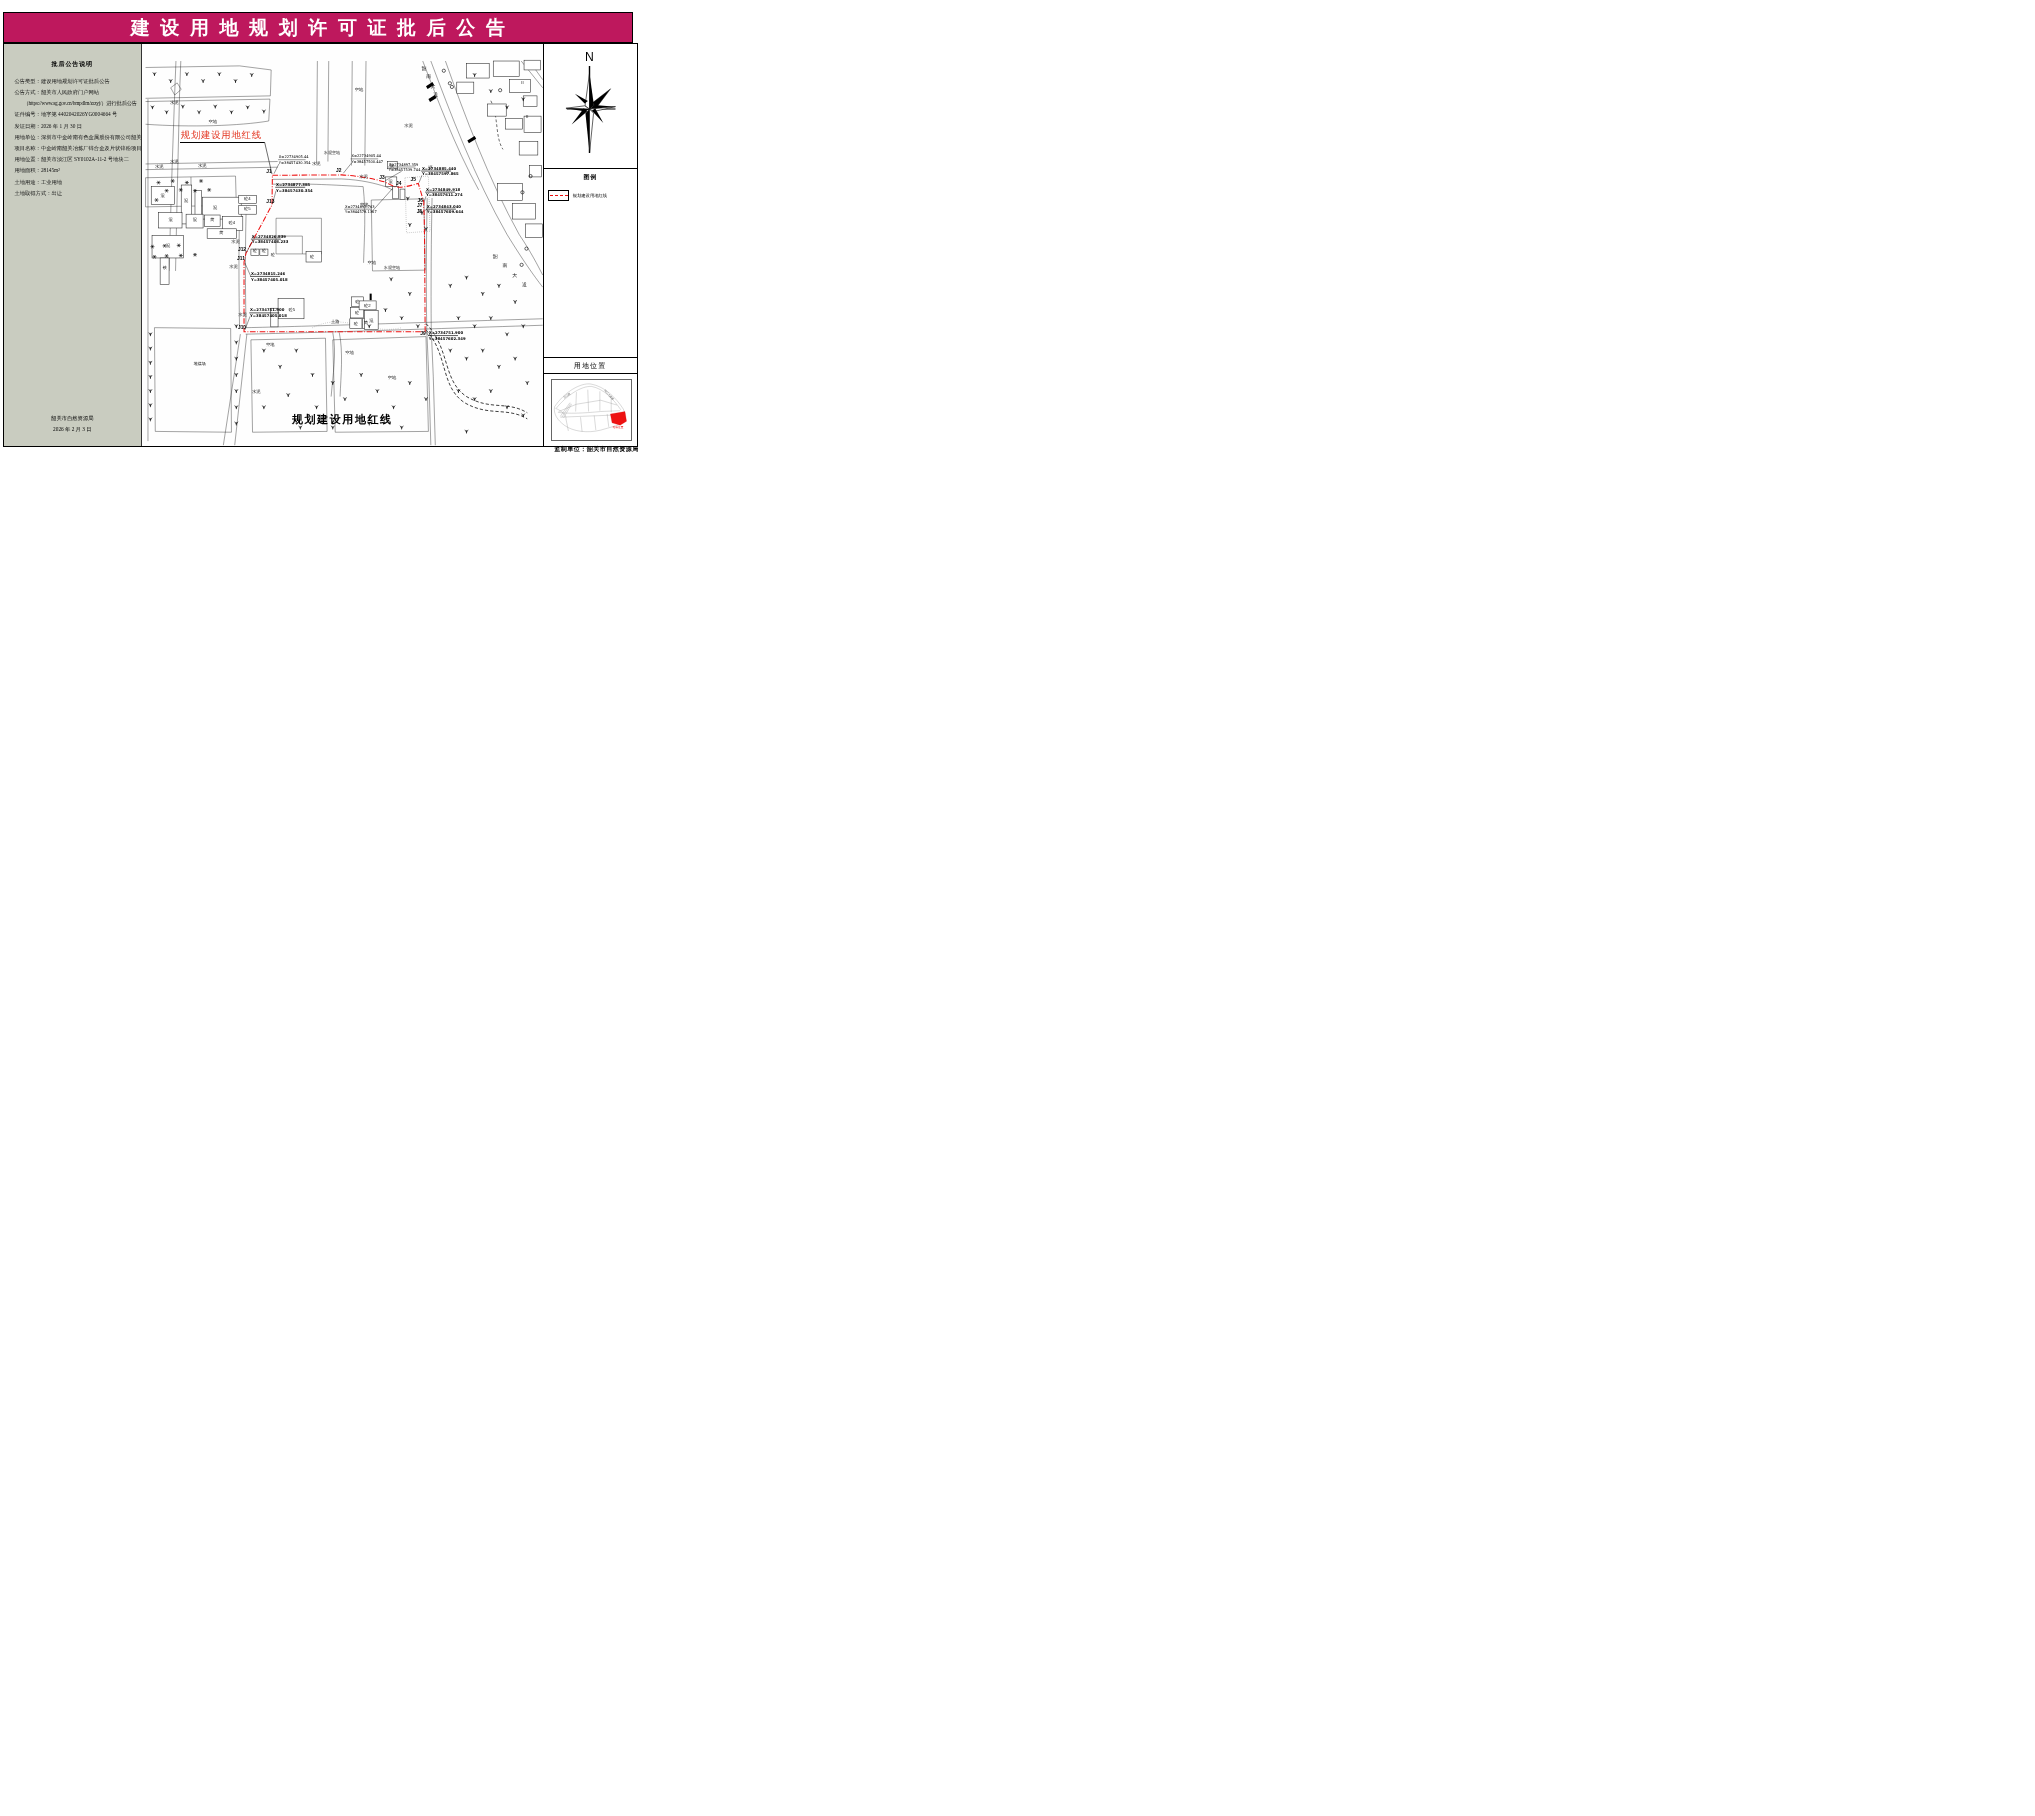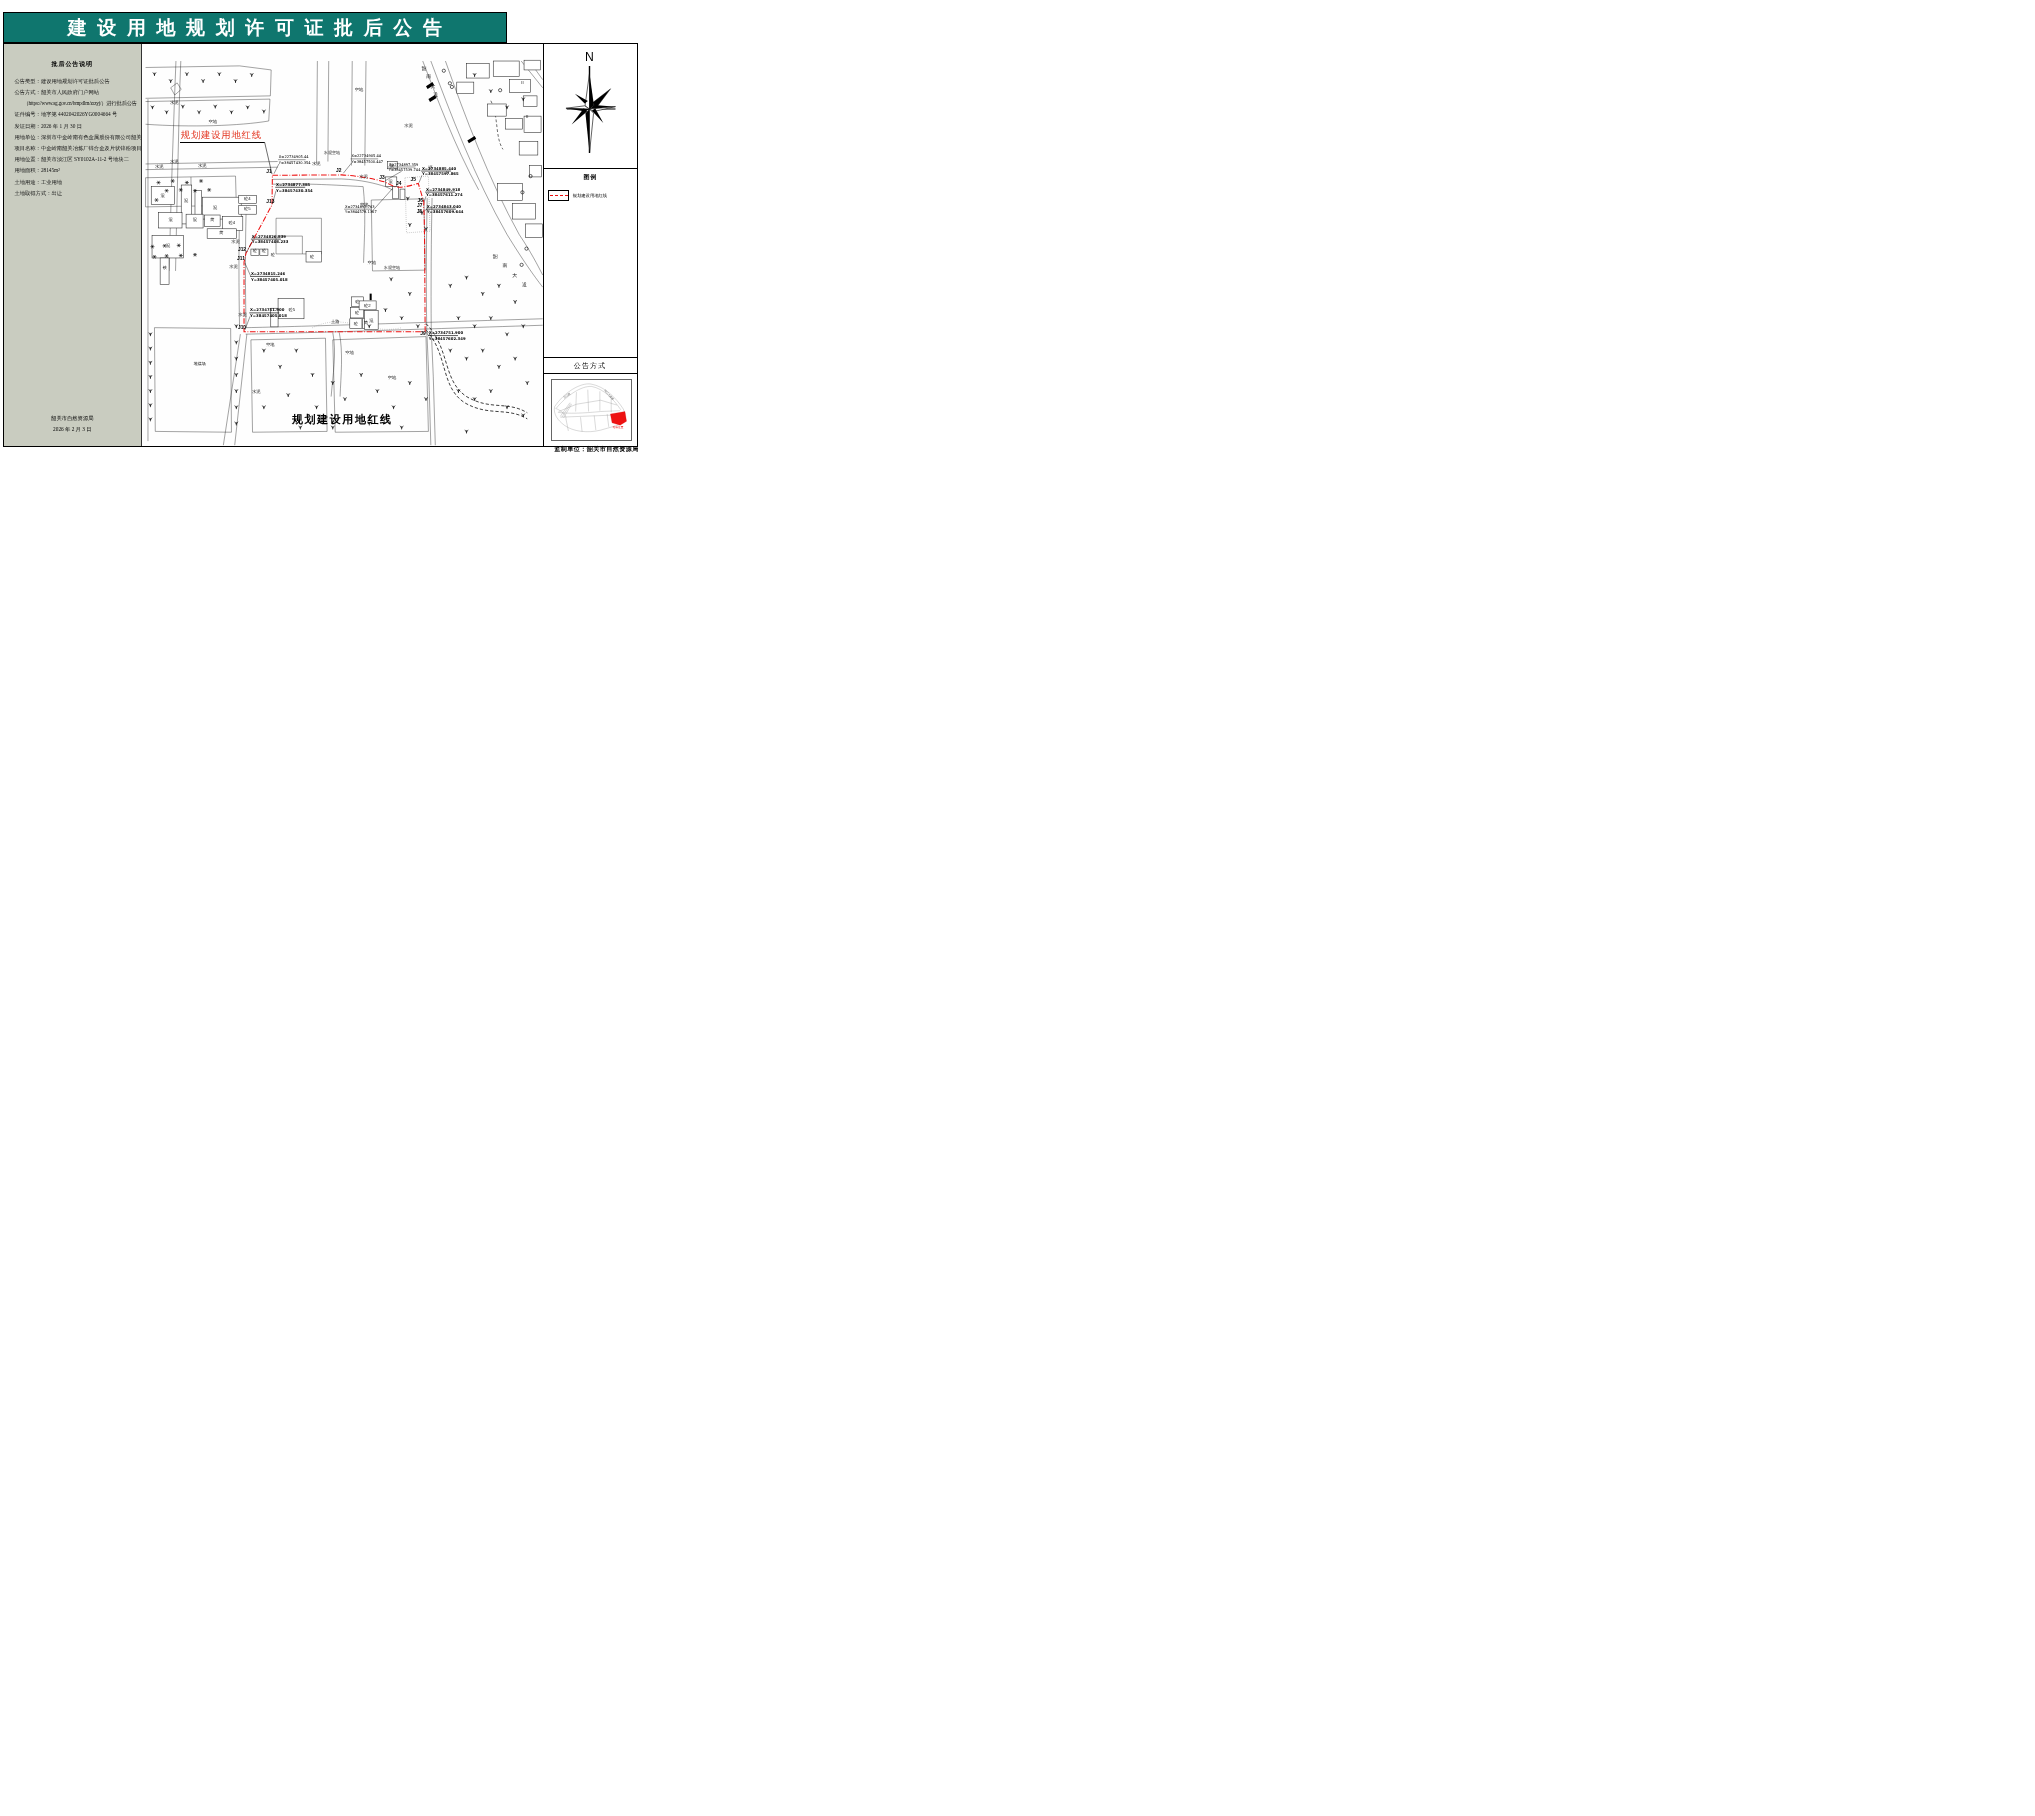--- a/index.html
+++ b/index.html
@@ -1,19 +1,19 @@
 <!DOCTYPE html>
 <html style="font-size:6.5px"><head>
 <meta charset="utf-8">
 <style>
   html,body{margin:0;padding:0;background:#fff;}
   #sheet{position:relative;width:642px;height:454px;background:#fff;overflow:hidden;
          font-family:"Liberation Serif",serif;}
   
-  #hdr{position:absolute;left:2.8px;top:12.2px;width:504px;height:31px;background:#0f766e;
+  #hdr{position:absolute;left:2.8px;top:12.2px;width:630px;height:31px;background:#be185d;
        border:1.2px solid #000;box-sizing:border-box;display:flex;align-items:center;justify-content:center;}
   #hdr .t{color:#fff;font-size:19px;font-weight:bold;letter-spacing:10.6px;white-space:nowrap;
           text-indent:10.6px;font-family:"Liberation Serif",serif;}
   
   #frame{position:absolute;left:2.8px;top:43px;width:635px;height:404px;border:1.2px solid #000;
          box-sizing:border-box;background:#fff;}
   
   #lp{position:absolute;left:0;top:0;width:138px;height:402px;background:#c9ccc0;
       border-right:0.8px solid #333;box-sizing:border-box;}
   #lp .title{text-align:center;font-weight:bold;font-size:6.1px;margin-top:16.3px;letter-spacing:0.8px;}
@@ -532,21 +532,21 @@
           <polygon points="-44,48 -14,8 -6,16" fill="#000"></polygon>
         </svg>
       </div>
       <div class="legendtitle">图例</div>
       <div class="legrow">
         <div class="legsw">
             <div class="rl"></div>
           </div>
         <div class="leglab">规划建设用地红线</div>
       </div>
-      <div class="locbanner">公告方式</div>
+      <div class="locbanner">用地位置</div>
       <div class="inset">
         <svg width="78" height="59" viewBox="0 0 192 146" xmlns="http://www.w3.org/2000/svg">
           <g stroke="#8a8a8a" stroke-width="0.8" fill="none">
             <path d="M6,66 C30,30 70,6 96,10 C130,16 158,44 176,72 C184,88 180,106 162,112 L120,124 C88,132 52,128 30,112 C14,100 2,84 6,66 Z"></path>
             <path d="M10,70 C36,38 72,14 98,16 C128,22 152,48 170,74"></path>
             <path d="M16,78 L60,60 L120,50 L160,62"></path>
             <path d="M14,80 C40,84 80,82 120,78 L168,76"></path>
             <path d="M20,92 L172,86"></path>
             <path d="M60,30 L58,78 M88,24 L90,78 M118,28 L118,76 M146,46 L146,80"></path>
             <path d="M34,96 L40,126 M70,92 L74,128 M104,88 L108,124 M136,84 L140,116"></path>

